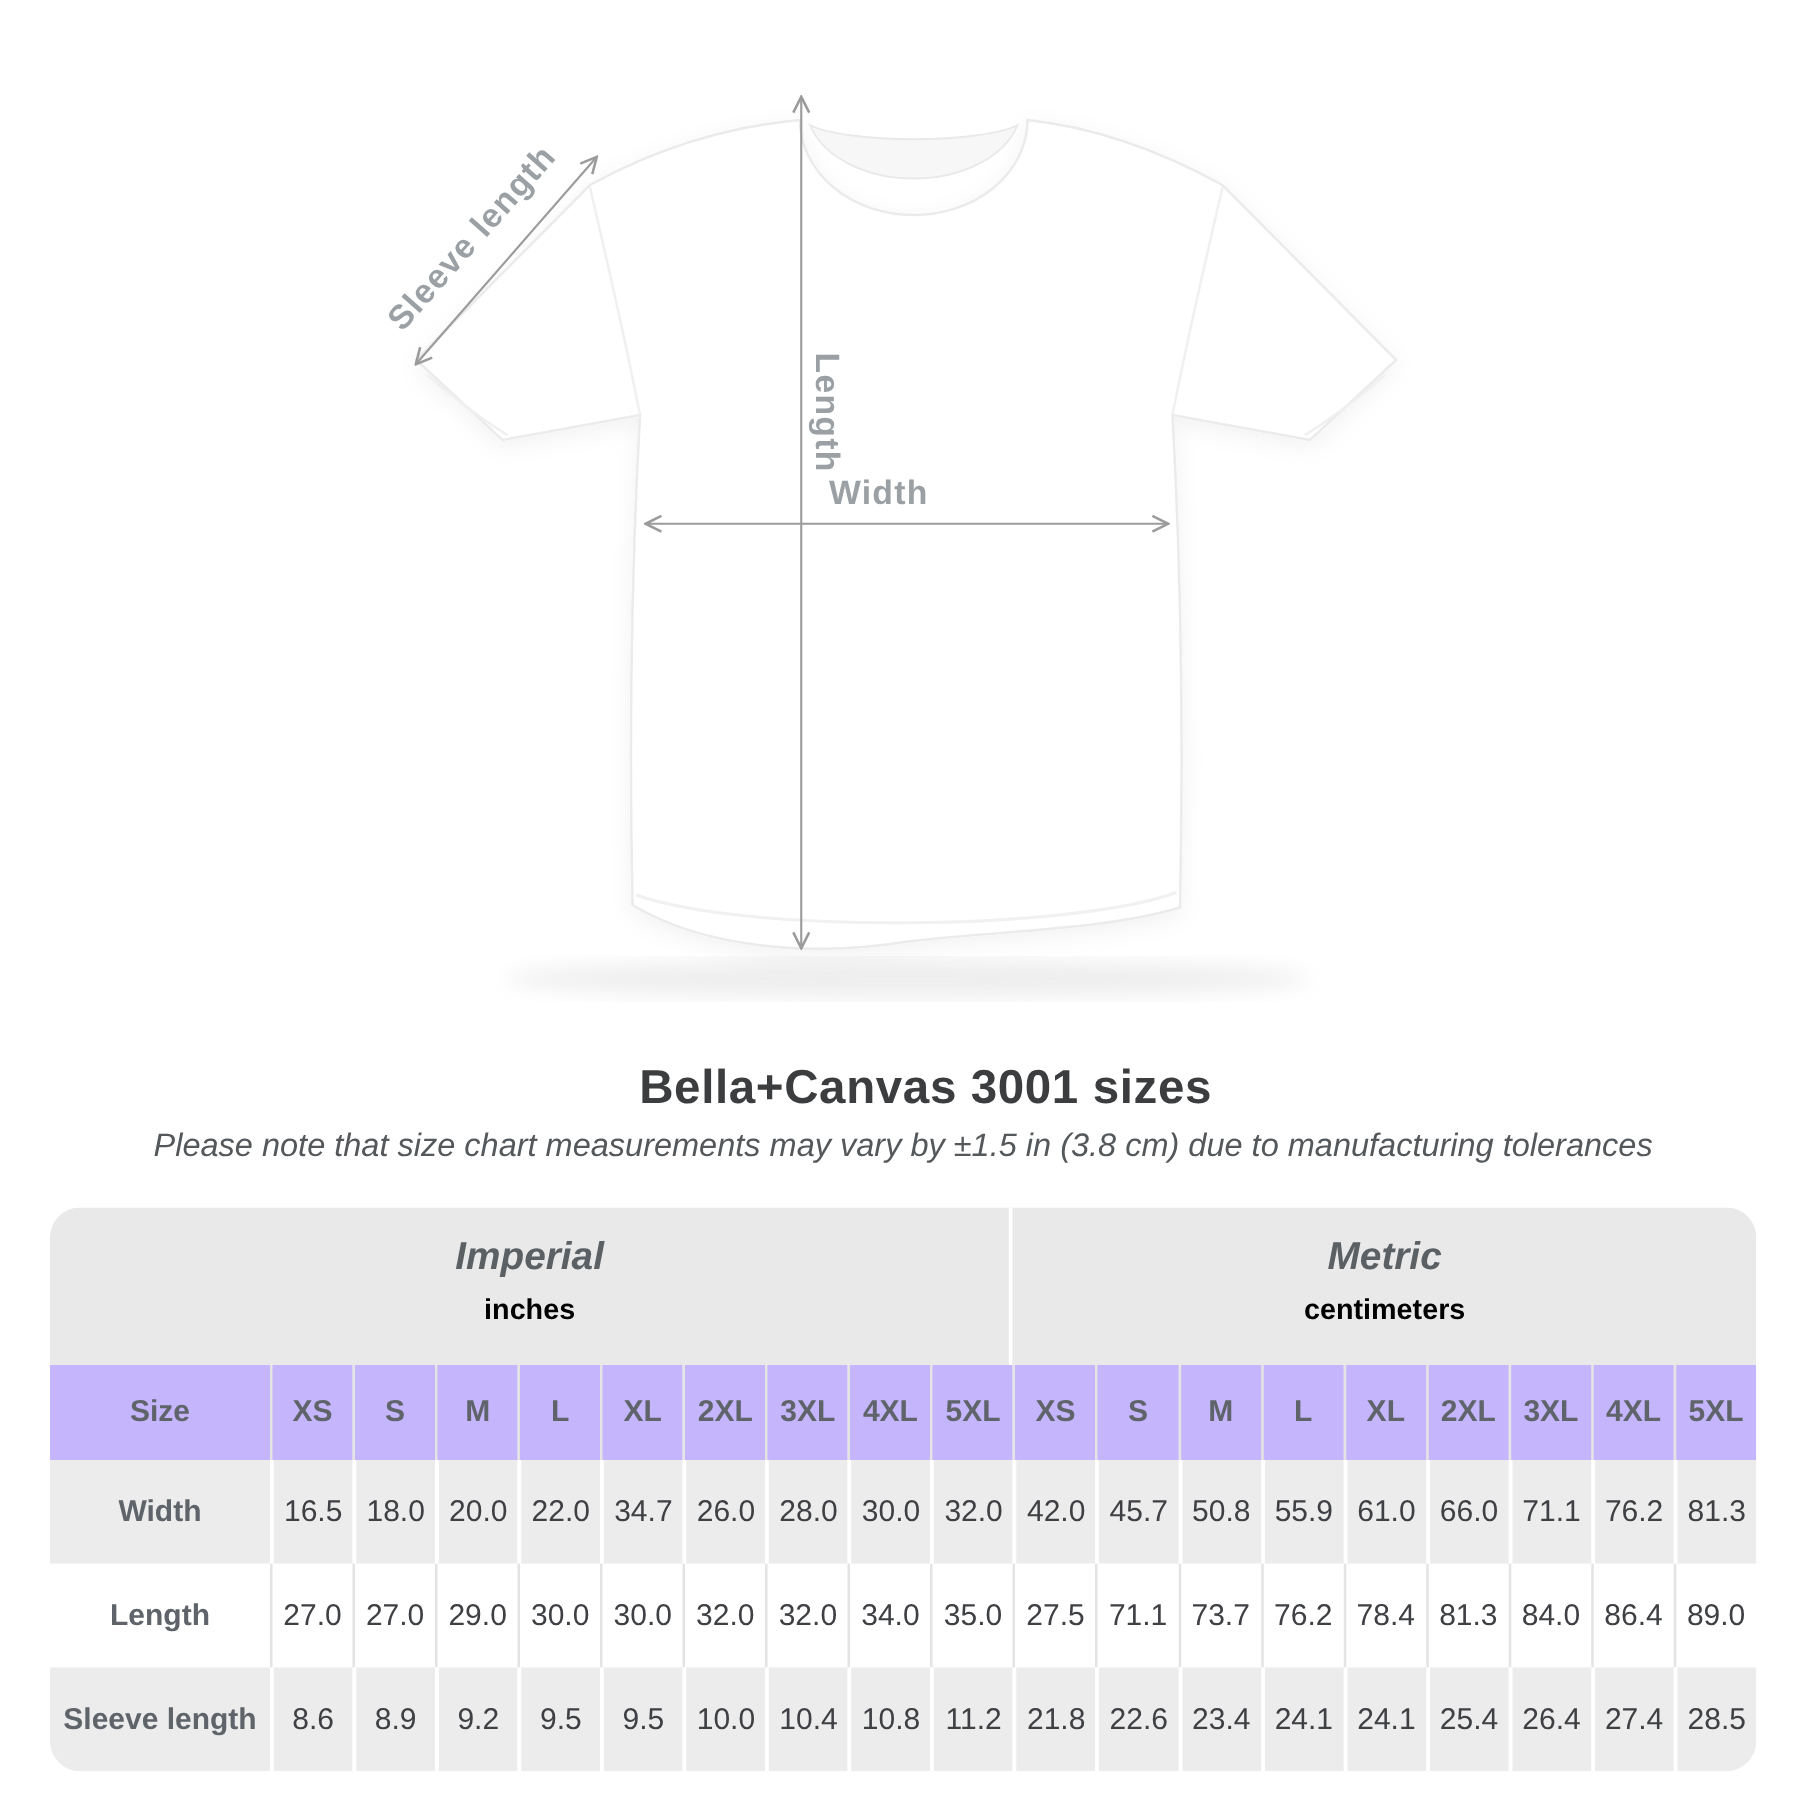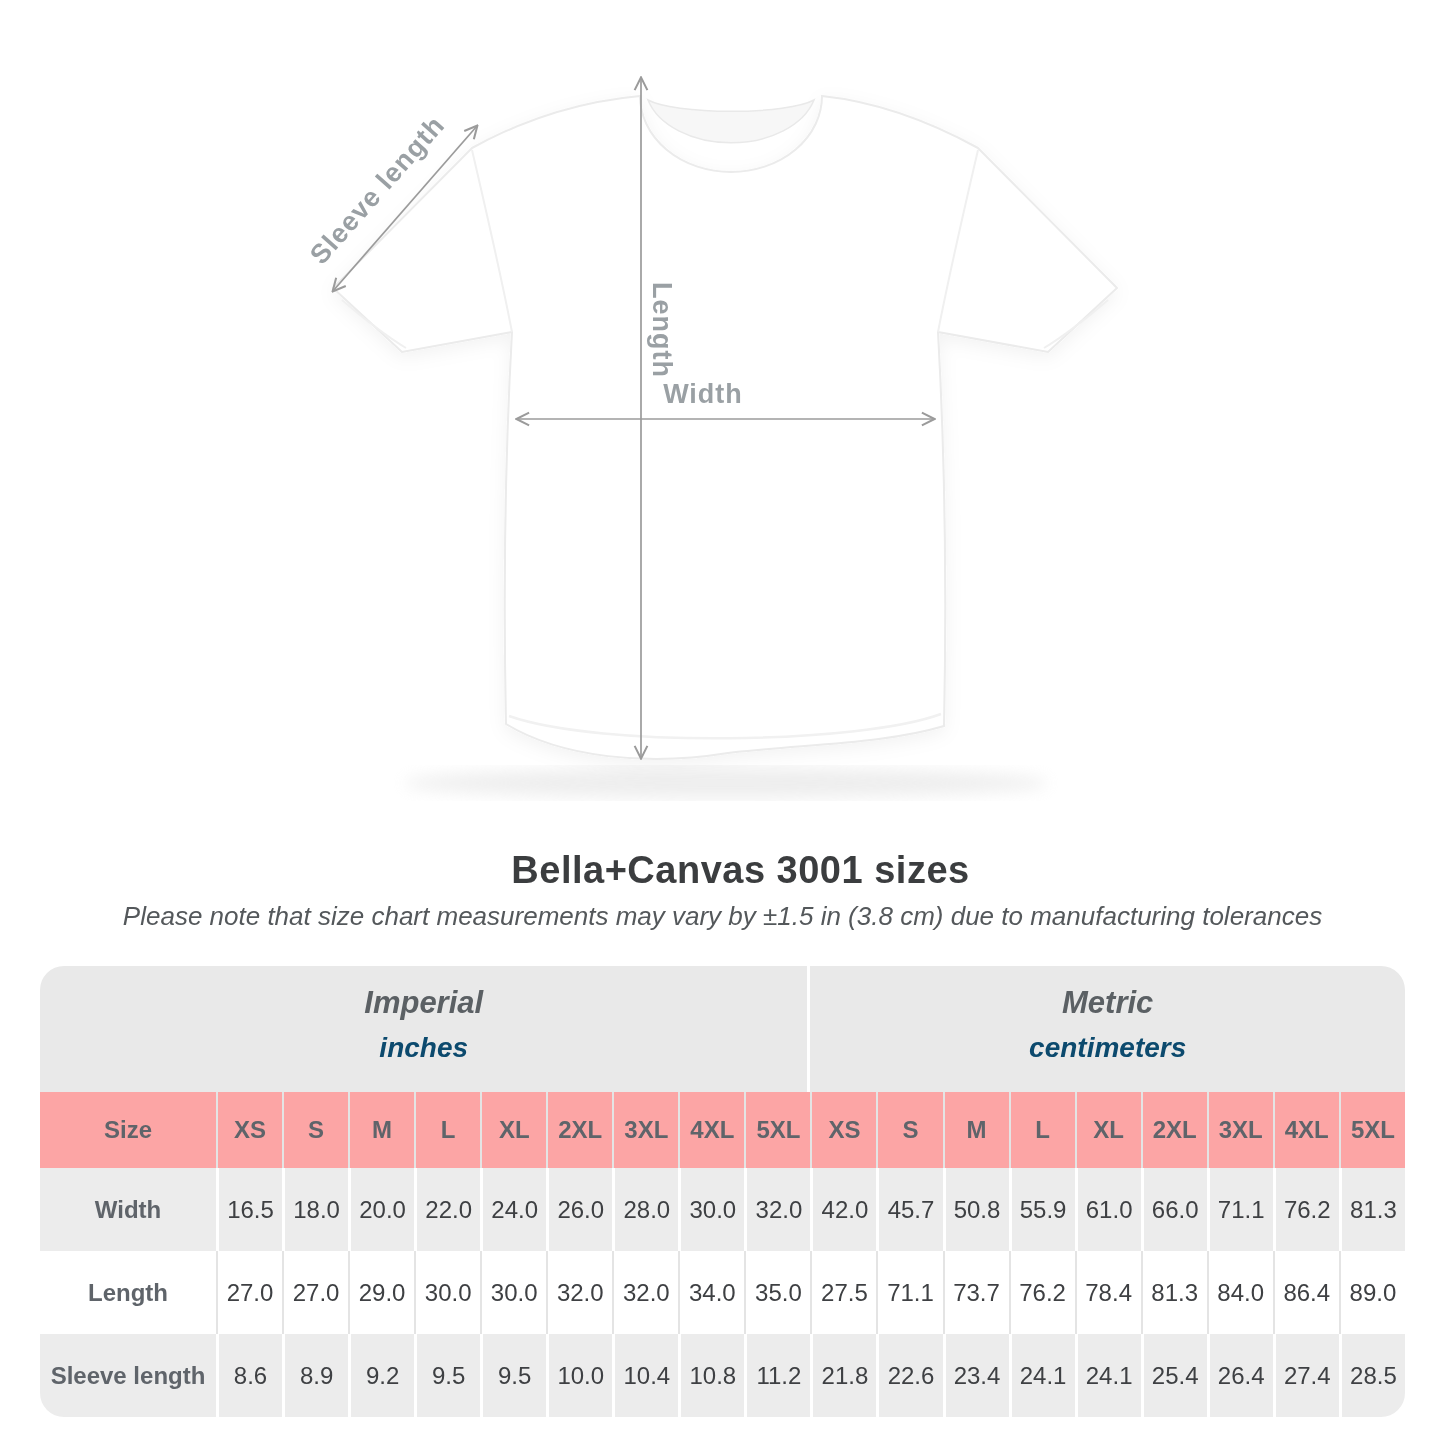--- a/index.html
+++ b/index.html
@@ -22,22 +22,22 @@
     font-size:26px; font-style:italic; color:#54585b;
   }
   
   .table-wrap { margin:34px 40px 0; border-radius:24px; overflow:hidden; }
   table { width:100%; border-collapse:separate; border-spacing:0; table-layout:fixed; }
   col.c-label { width:176px; }
   th, td { padding:0; vertical-align:middle; text-align:center; }
   .unit-row th { background:#e9e9e9; height:116px; padding-bottom:10px; }
   .unit-imperial { border-right:3px solid #ffffff;margin-top:20px; }
   .unit-name { font-size:31px; font-weight:bold; font-style:italic; color:#5b6064; }
-  .unit-sub  { margin-top:11px; font-size:28px; font-style:italic; color:#0c4a6e; }
-  .size-row th { height:76px; background:#fca5a5; font-size:24px; font-weight:bold; color:#5f646a; }
+  .unit-sub  { margin-top:11px; font-size:23px; color:#000000; }
+  .size-row th { height:76px; background:#c4b5fd; font-size:24px; font-weight:bold; color:#5f646a; }
   .size-row th + th { border-left:2px solid #e4e4e4; }
   tbody tr { height:83px; }
   tbody th { font-size:24px; font-weight:bold; color:#5f646a; }
   tbody td { font-size:24px; color:#3e4043; }
   tr.row-gray  { background:#ececec; }
   tr.row-gray td  { border-left:3px solid #ffffff;text-align:center; }
   tr.row-white { background:#ffffff; }
   tr.row-white td { border-left:2px solid #e4e4e4; }
 </style>
 </head>
@@ -152,21 +152,21 @@
       <th>5XL</th>
     </tr>
   </thead>
   <tbody>
     <tr class="row-gray">
       <th>Width</th>
       <td>16.5</td>
       <td>18.0</td>
       <td>20.0</td>
       <td>22.0</td>
-      <td>24.0</td>
+      <td>34.7</td>
       <td>26.0</td>
       <td>28.0</td>
       <td>30.0</td>
       <td>32.0</td>
       <td>42.0</td>
       <td>45.7</td>
       <td>50.8</td>
       <td>55.9</td>
       <td>61.0</td>
       <td>66.0</td>

